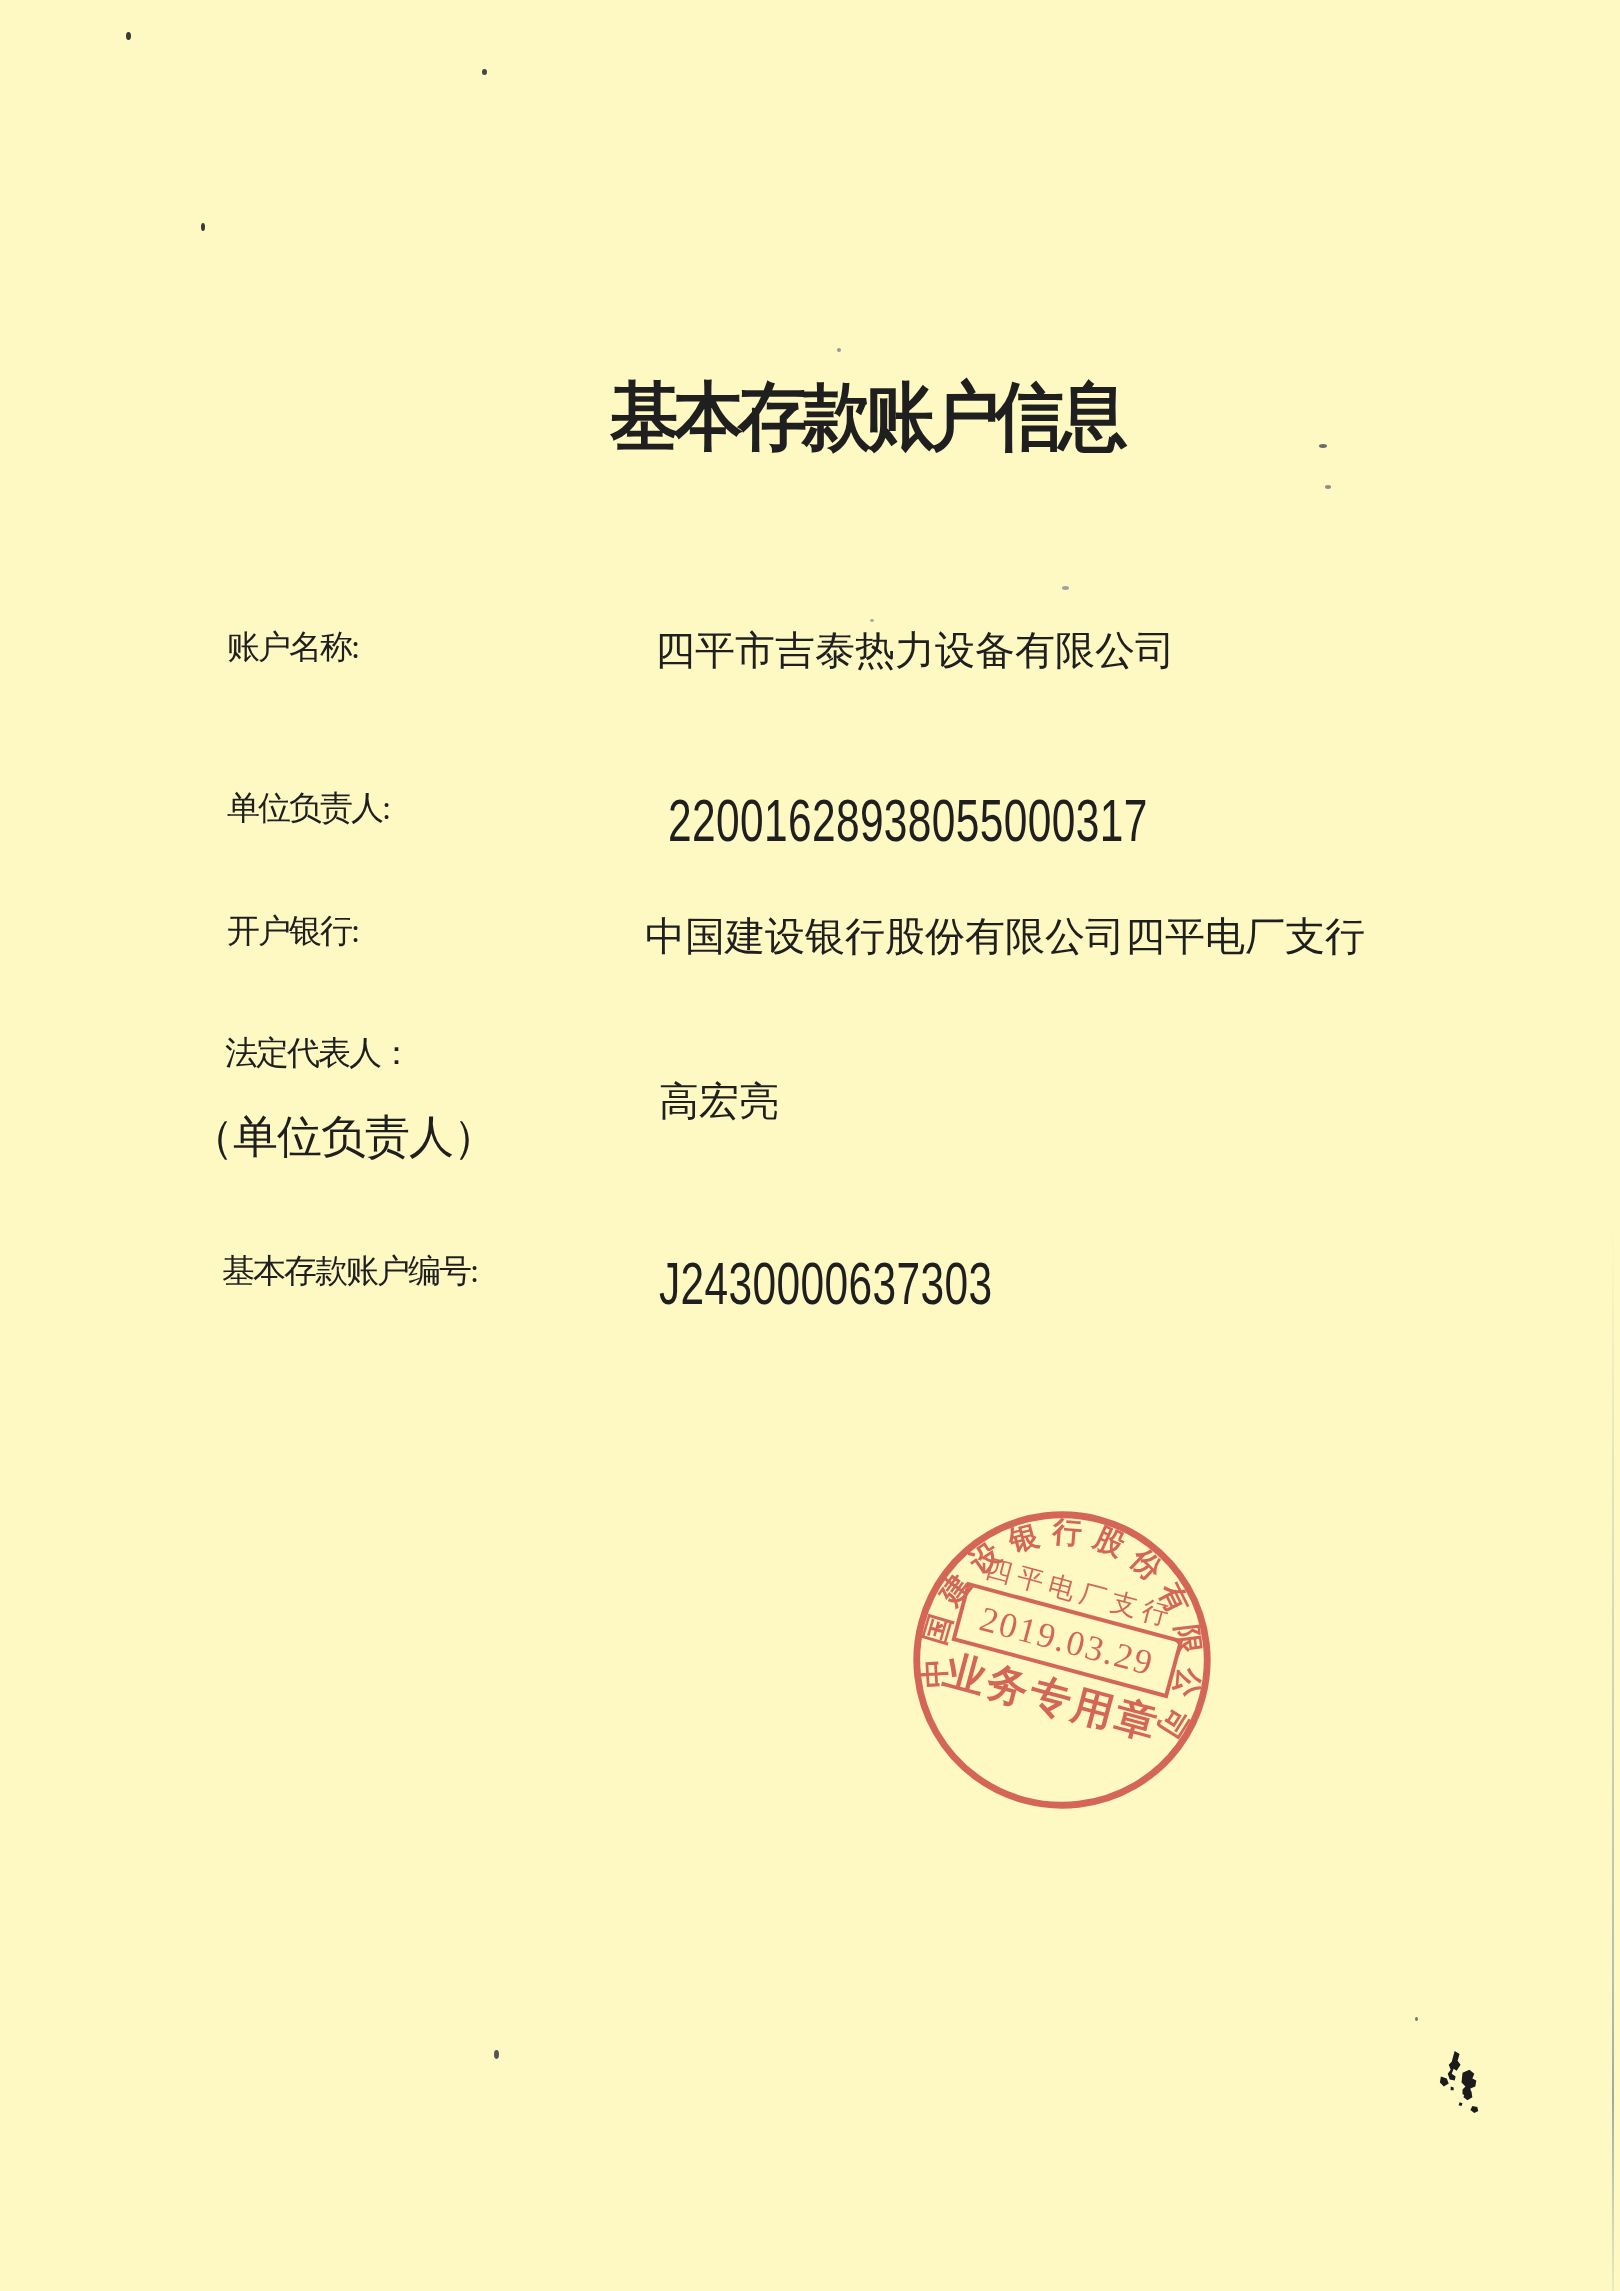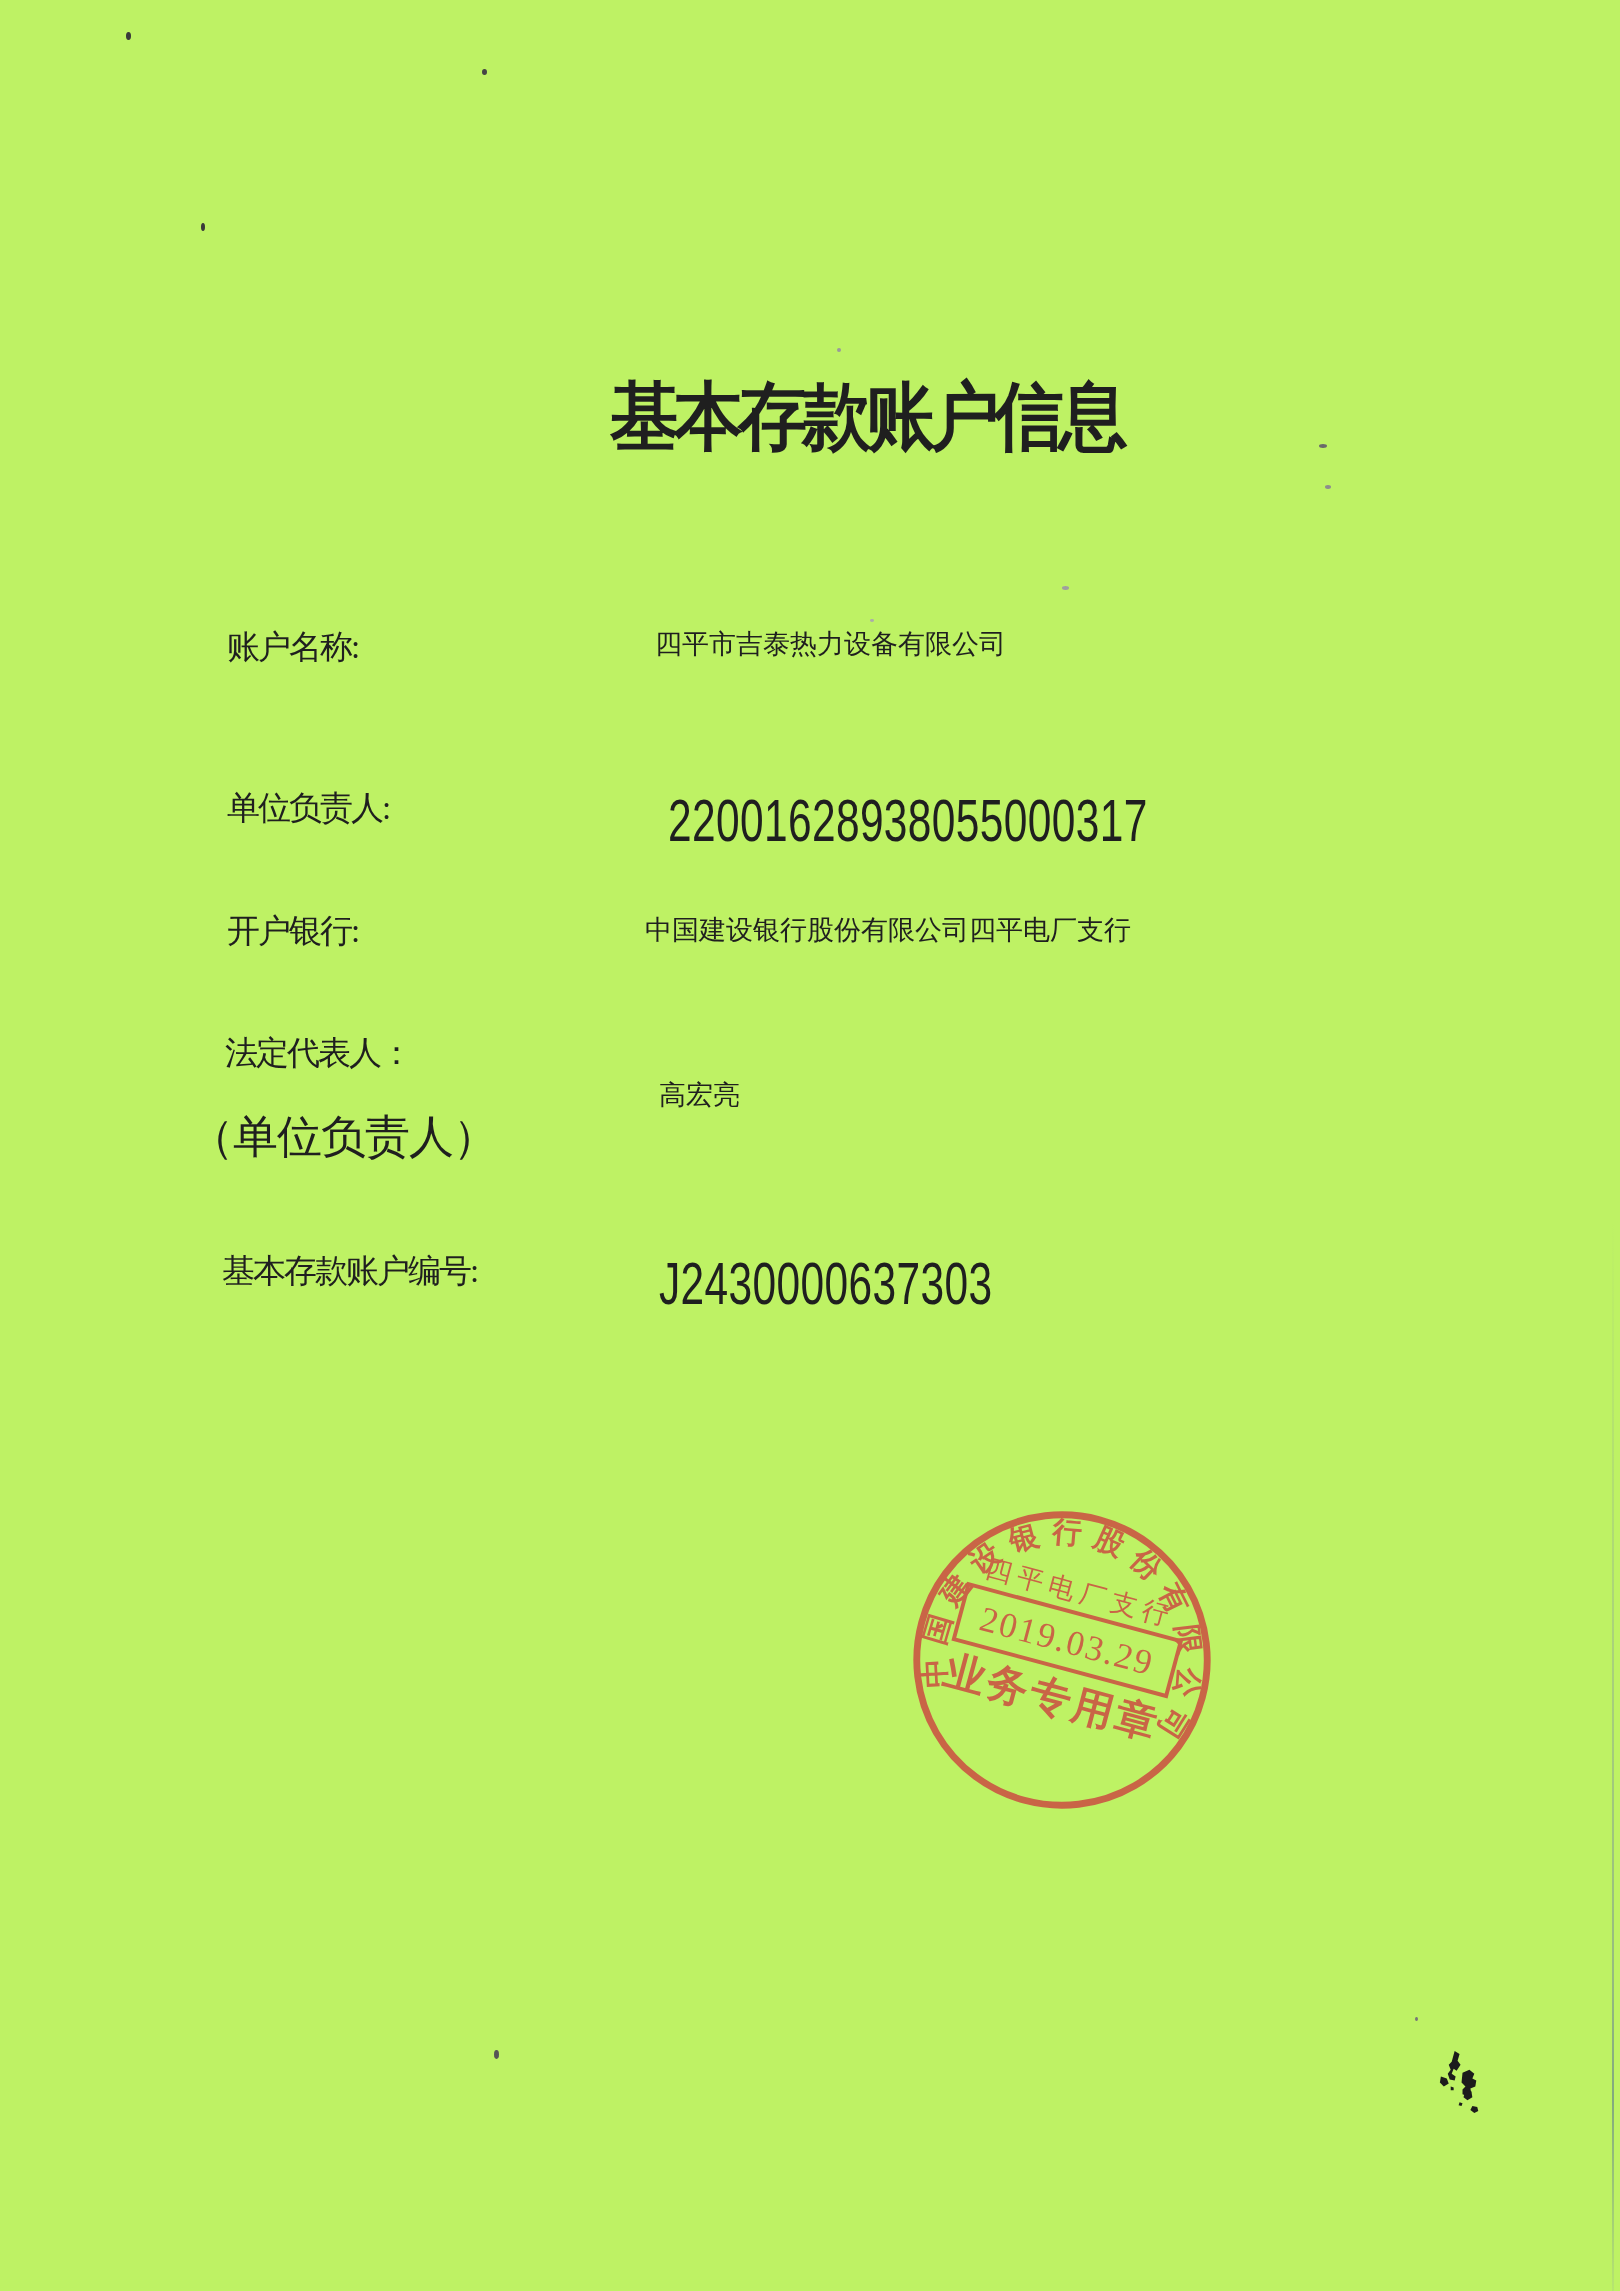--- a/index.html
+++ b/index.html
@@ -1,40 +1,40 @@
 <!DOCTYPE html>
 <html><head>
 <meta charset="utf-8">
 <style>
   html,body{margin:0;padding:0;background:#e8e8e8;}
   .page{
     position:relative;
     width:1620px;height:2292px;
     margin:0 auto;
-    background:#bef264;
+    background:#fef9c3;
     overflow:hidden;
     font-family:"Liberation Serif","DejaVu Serif",serif;
     color:#1f1f1f;
   }
   
   .title{
     position:absolute;left:610px;top:367px;
     margin:0;
     font-size:69px;font-weight:700;
     letter-spacing:-4.9px;
     white-space:nowrap;
     transform:scaleY(1.08);transform-origin:left top;
   }
   
   .label, .label2, .value{
     position:absolute;white-space:nowrap;line-height:1;
   }
   .label{font-size:33px;letter-spacing:-2px;font-weight:500;}
   .label2{font-size:45px;letter-spacing:-1px;font-weight:500;}
-  .value{font-size:27px;letter-spacing:0px;}
+  .value{font-size:40px;letter-spacing:0px;}
   .value.num{
     font-family:"Liberation Sans","DejaVu Sans",sans-serif;
     font-size:59px;letter-spacing:0.5px;
     transform:scaleX(.72);transform-origin:left top;
   }
   .f1-label{left:227px;top:631px;}
   .f1-value{left:655px;top:631px;}
   .f2-label{left:227px;top:792px;}
   .f2-value{left:668px;top:792px;}
   .f3-label{left:227px;top:915px;}

